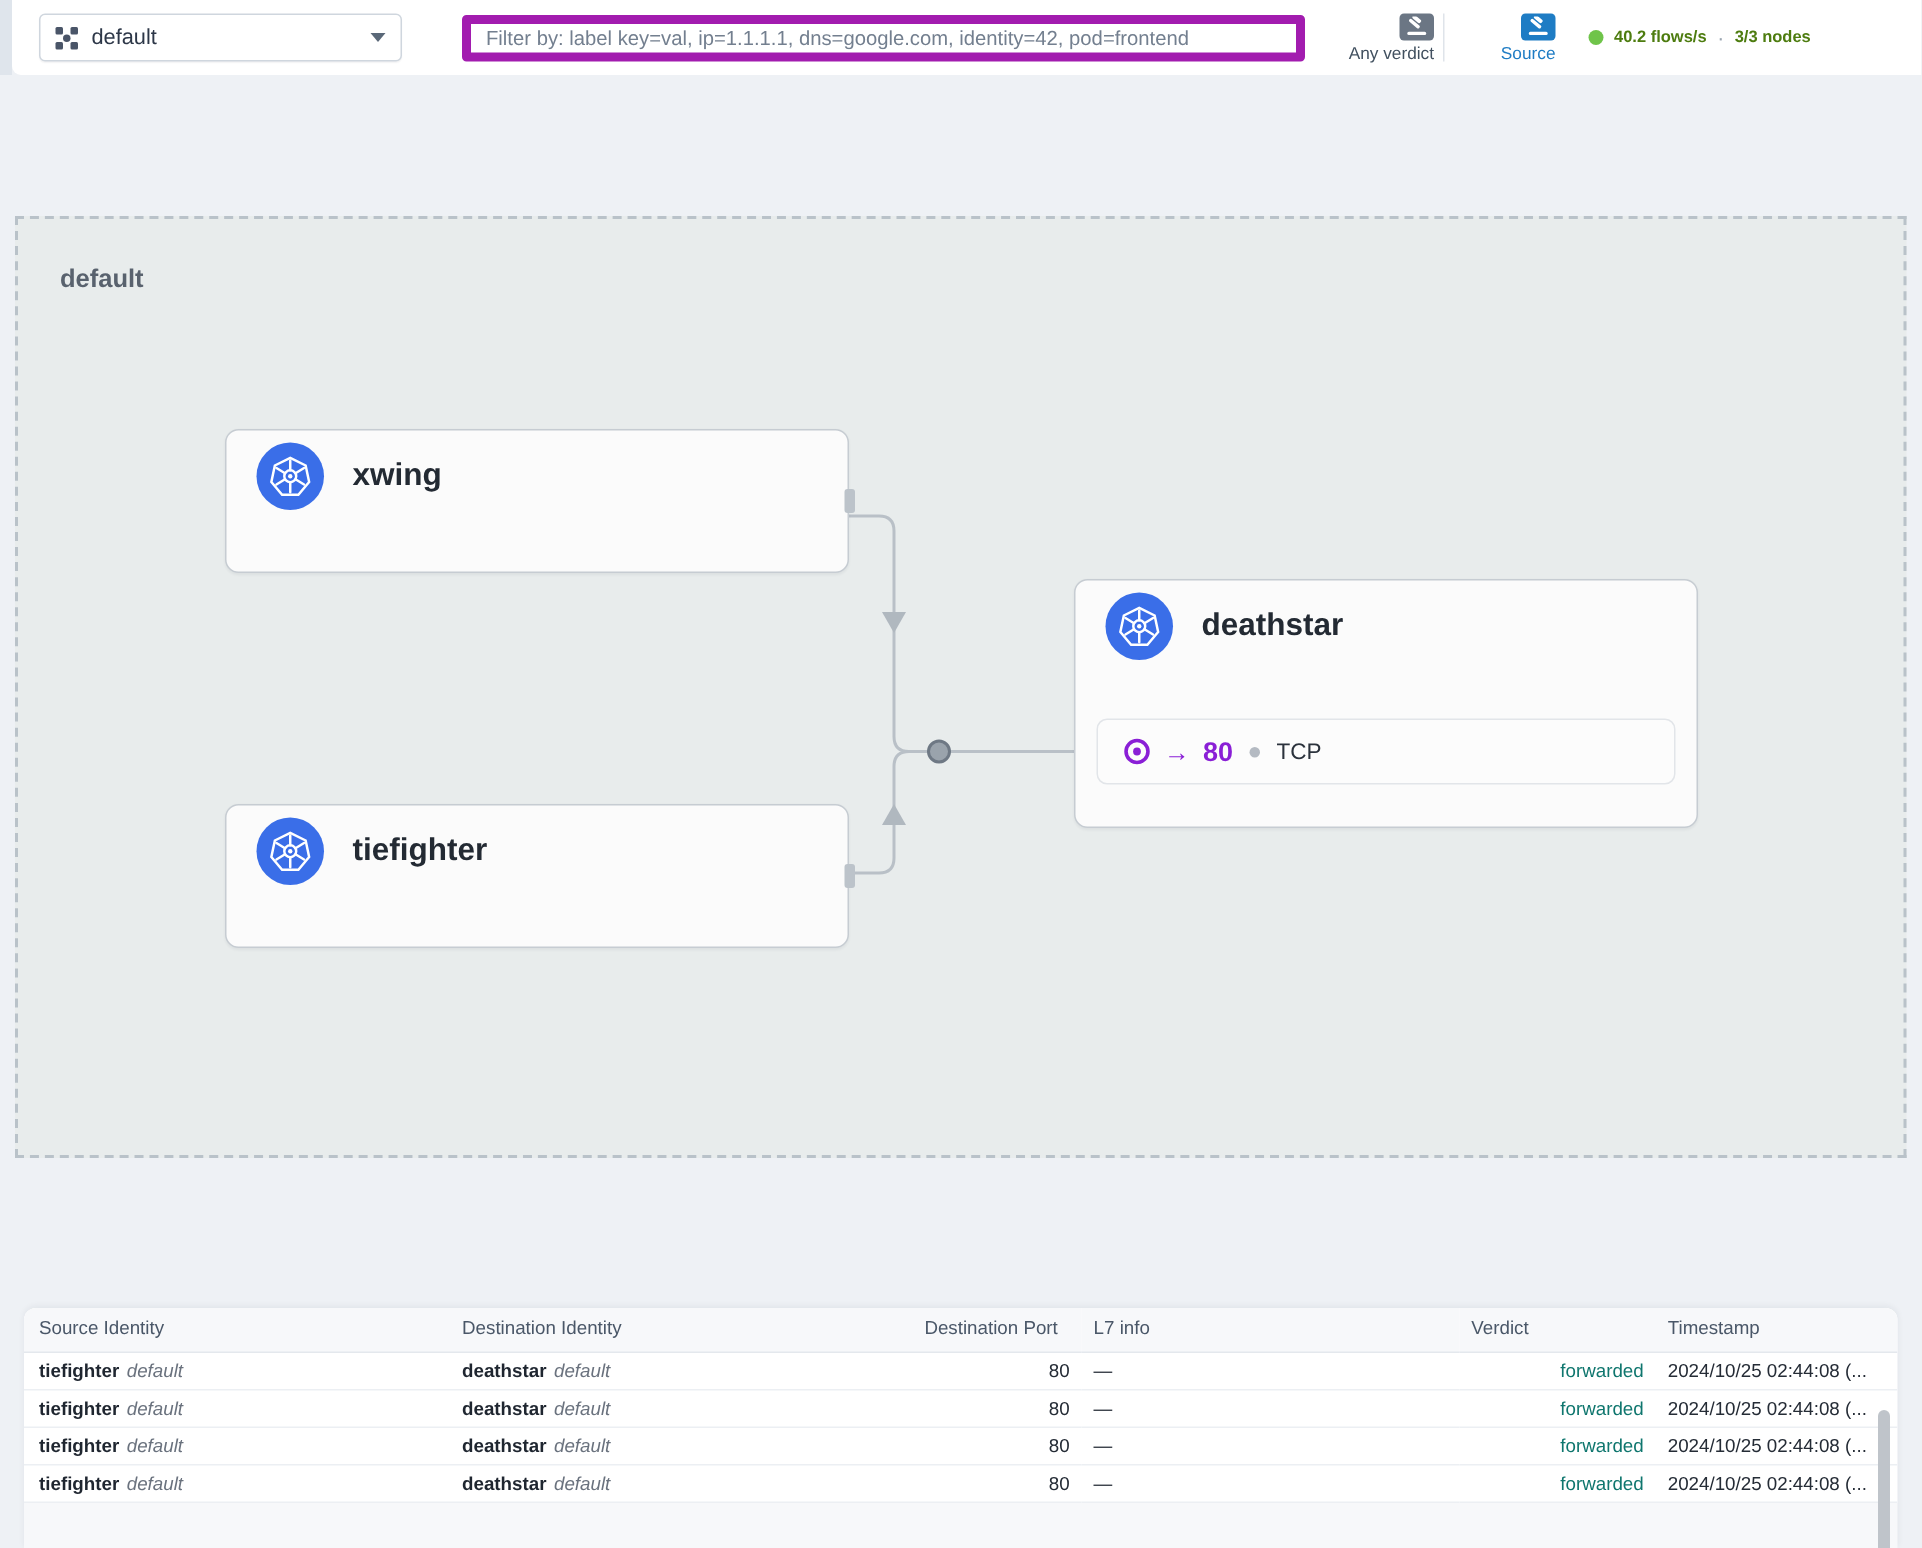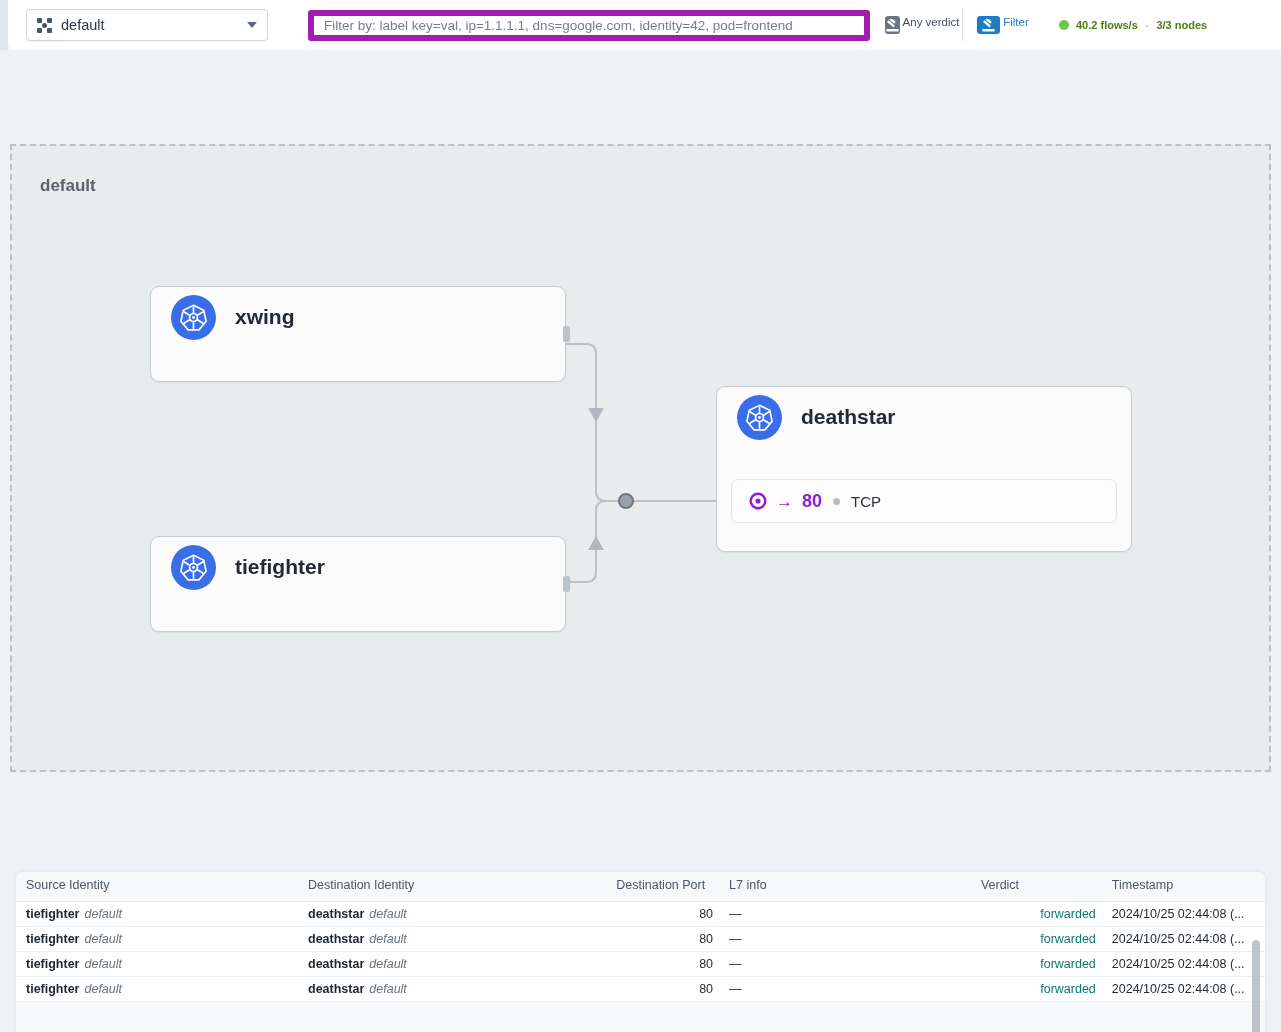--- a/index.html
+++ b/index.html
@@ -52,21 +52,21 @@
     background: #fff;
     font-family: "Liberation Sans", sans-serif;
     font-size: 13.5px; color: #2d3748;
     padding: 0 10px;
     outline: none;
   }
   .filter-input::placeholder { color: #737f8f; }
 
   .tool-group { display: flex; align-items: center; margin-left: 18px; height: 50px; }
   .tool-btn {
-    display: flex; align-items: flex-start; justify-content: center;
+    display: flex; flex-direction: column; align-items: flex-end; justify-content: center;
     width: 68px; cursor: pointer; gap: 3px;
   }
   .gavel {
     width: 23px; height: 18px; border-radius: 3px;
     display: flex; align-items: center; justify-content: center;
   }
   .gavel.grey { background: #6b7684; }
   .gavel.blue { background: #1e7cc4; }
   .gavel svg { display: block; }
   .tool-label { font-size: 11.5px; color: #41505f; white-space: nowrap; }
@@ -219,21 +219,21 @@
       <div class="tool-btn">
         <span class="gavel blue">
           <svg width="15" height="13" viewBox="0 0 15 13">
             <g fill="#ffffff">
               <rect x="4.2" y="0.4" width="6.6" height="2.6" rx="1.1" transform="rotate(40 7.5 1.7)"></rect>
               <rect x="1.6" y="3.6" width="8.6" height="2.3" rx="1" transform="rotate(40 5.9 4.8)"></rect>
               <rect x="1.2" y="10.1" width="12.6" height="2.3" rx="1"></rect>
             </g>
           </svg>
         </span>
-        <span class="tool-label active">Filter</span>
+        <span class="tool-label active">Source</span>
       </div>
     </div>
 
     <div class="status">
       <span class="dot-green"></span>
       <span class="status-text">40.2 flows/s</span>
       <span class="status-sep">·</span>
       <span class="status-text">3/3 nodes</span>
     </div>
   </div>

